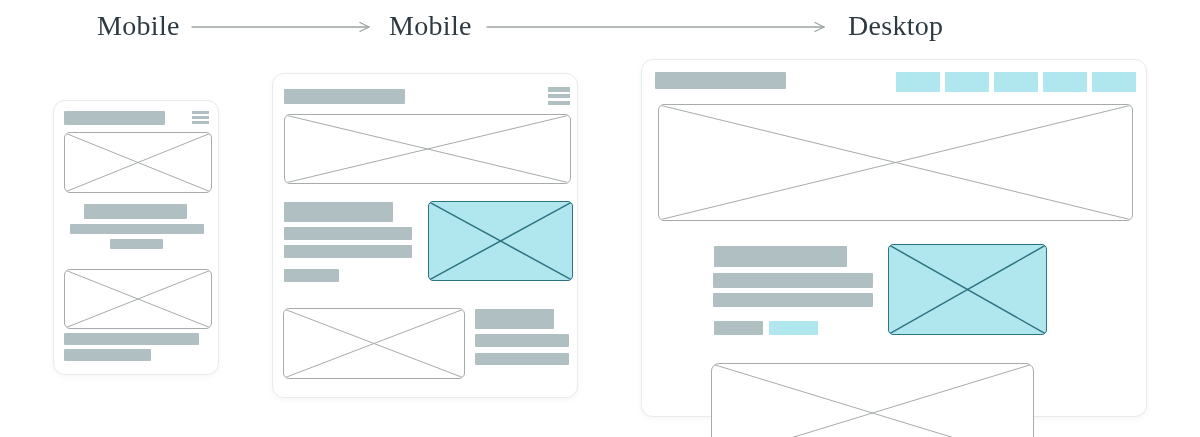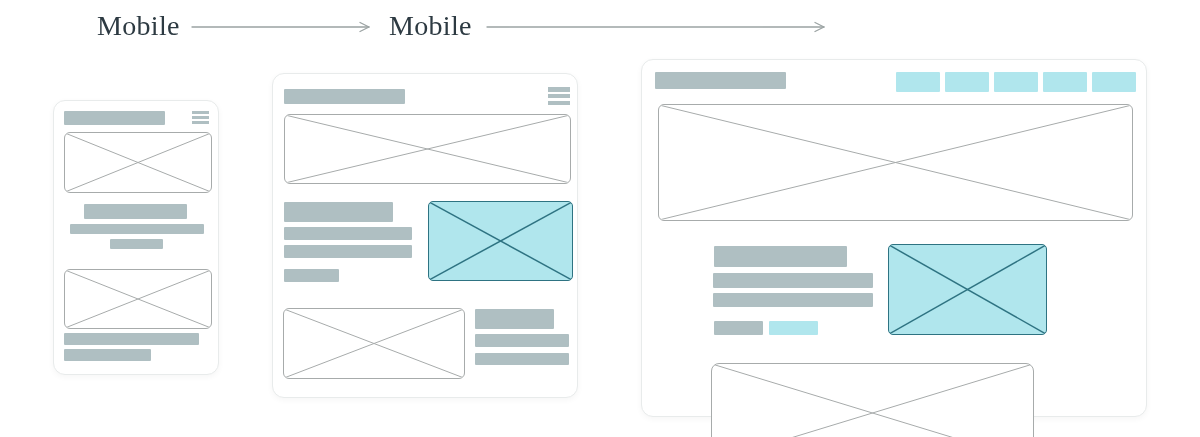--- a/index.html
+++ b/index.html
@@ -67,20 +67,21 @@
     <polyline points="169,2.5 178,7 169,11.5"></polyline>
   </svg>
 
   <div class="stage-label" style="left:389px">Mobile</div>
 
   <svg class="arrow-svg" style="left:486px" width="345" height="14">
     <line x1="1" y1="7" x2="338" y2="7"></line>
     <polyline points="329,2.5 338,7 329,11.5"></polyline>
   </svg>
 
+  <div class="stage-label" style="left:848px">Desktop</div>
 
   <div class="frame" style="left:53px;top:100px;width:166px;height:275px">
     <div class="sk" style="left:10px;top:10px;width:101px;height:14px"></div>
     <div class="menu m-sm" style="left:138px;top:10px;width:17px;height:13px">
         <i></i>
         <i></i>
         <i></i>
       </div>
     <div class="ph" style="left:10px;top:31px;width:148px;height:61px">
         <svg class="xsvg" viewBox="0 0 100 100" preserveAspectRatio="none">

